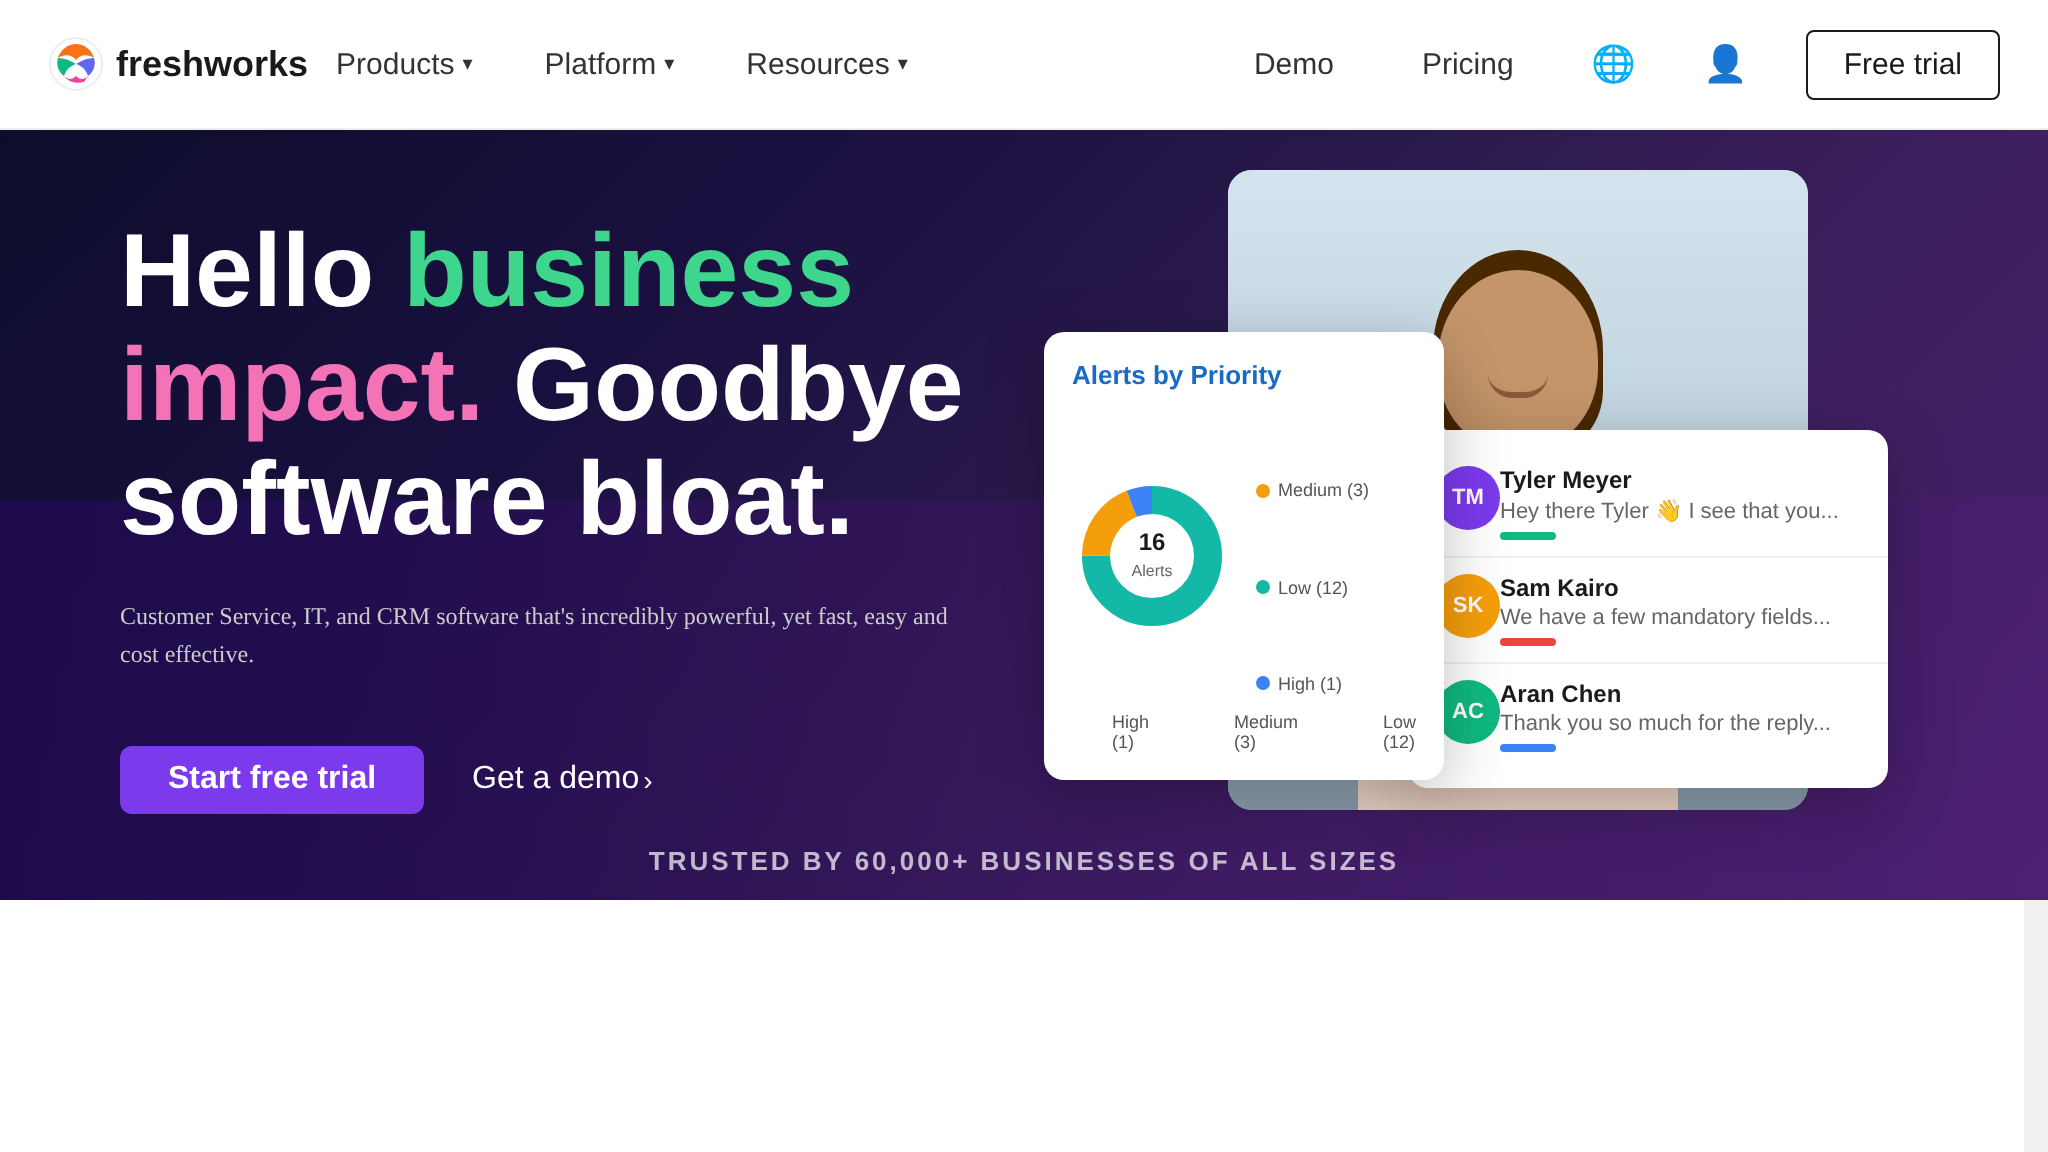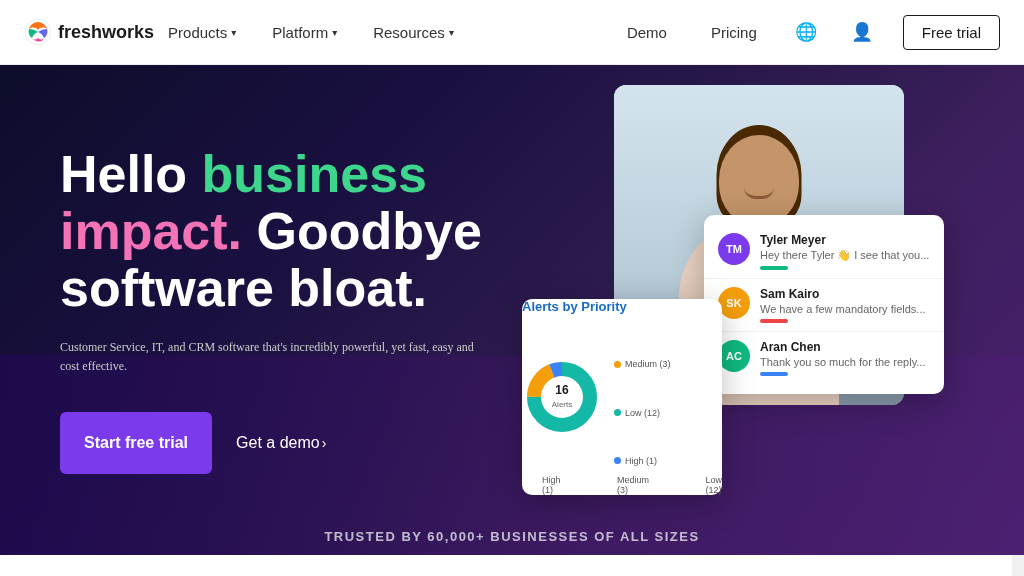--- a/index.html
+++ b/index.html
@@ -74,21 +74,21 @@
       font-size: 15px;
       font-weight: 500;
       color: #1a1a1a;
       cursor: pointer;
       background: #fff;
     }
 
     
     .hero {
       width: 1024px;
-      height: 490px;
+      height: 385px;
       background: linear-gradient(135deg, #0d0d2b 0%, #1a1040 30%, #2d1b4e 55%, #3d1f5e 70%, #4a2070 100%);
       display: flex;
       align-items: center;
       position: relative;
       overflow: hidden;
       padding: 0 60px;
     }
     .hero::before {
       content: '';
       position: absolute;
@@ -123,21 +123,21 @@
     .hero-cta {
       display: flex;
       align-items: center;
       gap: 24px;
     }
     .btn-start-trial {
       background: #7c3aed;
       color: #fff;
       border: none;
       border-radius: 6px;
-      padding: 22px 24px;
+      padding: 8px 24px;
       font-size: 16px;
       font-weight: 600;
       cursor: pointer;
       text-align: right;
     }
     .btn-demo {
       color: #fff;
       font-size: 16px;
       cursor: pointer;
       display: flex;
@@ -243,21 +243,20 @@
       background: #fff;
       border-radius: 10px;
       box-shadow: 0 8px 32px rgba(0,0,0,0.25);
       padding: 10px 0;
       z-index: 5;
     }
     .chat-item {
       display: flex;
       align-items: flex-start;
       padding: 8px 14px;
-      gap: 10px;
       border-bottom: 1px solid #f0f0f0;
     }
     .chat-item:last-child { border-bottom: none; }
     .chat-avatar {
       width: 32px;
       height: 32px;
       border-radius: 50%;
       flex-shrink: 0;
       display: flex;
       align-items: center;
@@ -292,20 +291,21 @@
 
     
     .alerts-widget {
       position: absolute;
       left: 10px;
       bottom: 60px;
       width: 200px;
       background: #fff;
       border-radius: 10px;
       box-shadow: 0 8px 32px rgba(0,0,0,0.25);
+      padding: 14px;
       z-index: 5;
     }
     .alerts-title {
       font-size: 13px;
       font-weight: 700;
       color: #1a6bc4;
       margin-bottom: 10px;
     }
     .donut-container {
       display: flex;

